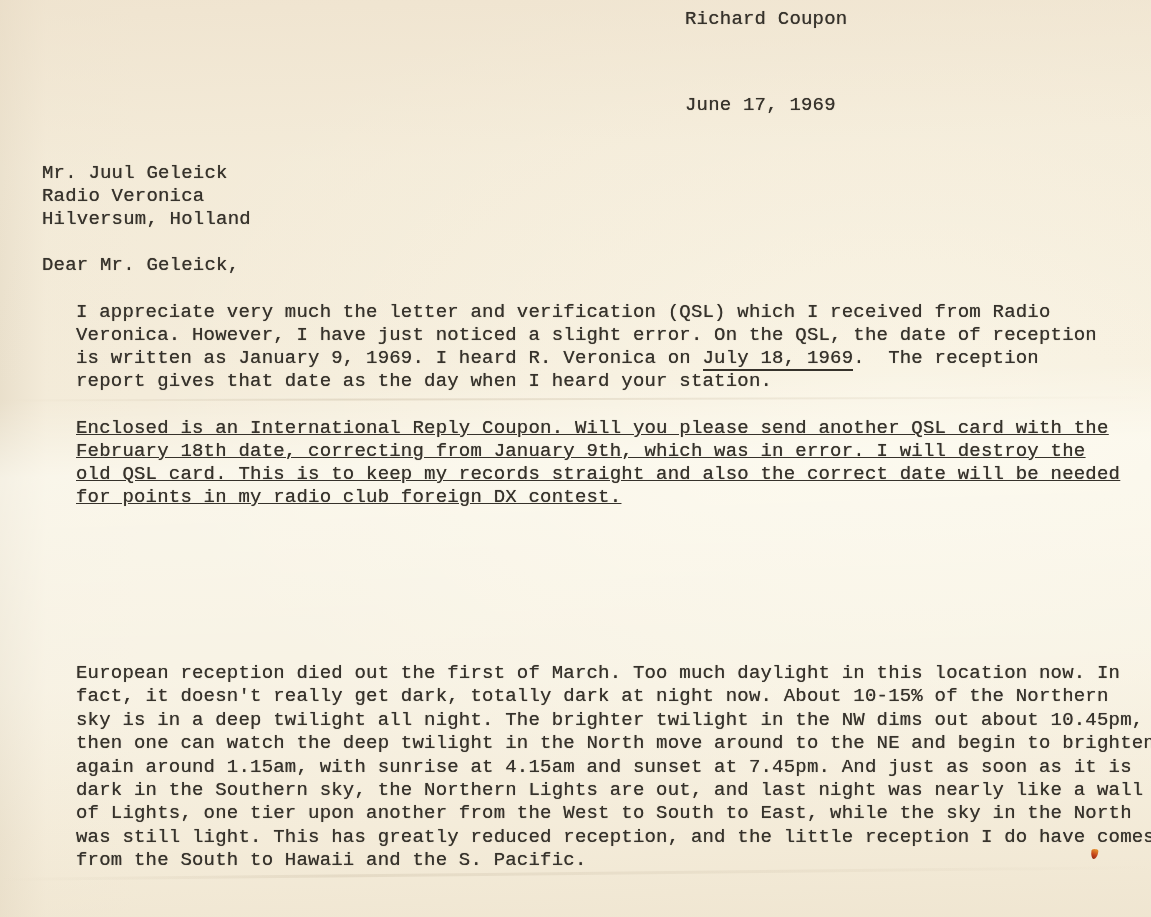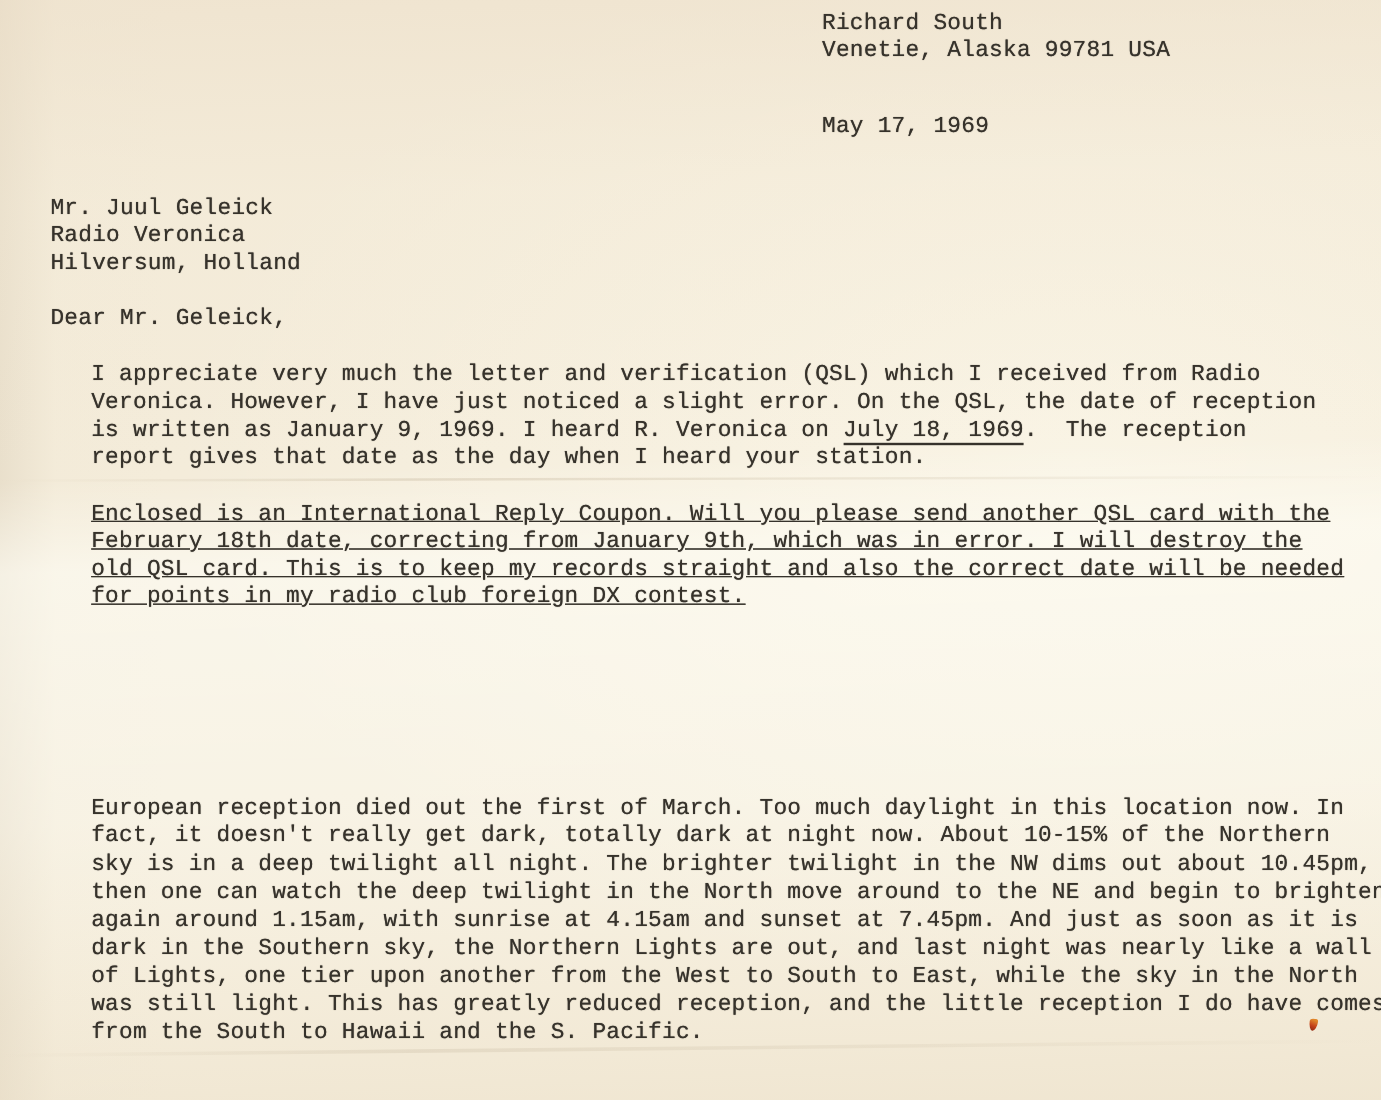--- a/index.html
+++ b/index.html
@@ -69,23 +69,23 @@
   }
 </style>
 </head>
 <body>
 
 <div class="page">
 
   <div class="crease crease-mid"></div>
   <div class="crease crease-lower"></div>
 
-  <div class="txt" style="left:685px; top:8px;"><span>Richard South</span><br><span>Venetie, Alaska 99781 USA</span></div>
+  <div class="txt" style="left:685px; top:8px;"><span>Richard Coupon</span><br></div>
 
-  <div class="txt" style="left:685px; top:94px;">May 17, 1969</div>
+  <div class="txt" style="left:685px; top:94px;">June 17, 1969</div>
 
   <div class="txt" style="left:42px; top:162px;">Mr. Juul Geleick
 Radio Veronica
 Hilversum, Holland</div>
 
   <div class="txt" style="left:42px; top:254px;">Dear Mr. Geleick,</div>
 
   <div class="txt para" style="left:40px; top:301px;"><span>I appreciate very much the letter and verification (QSL) which I received from Radio
 Veronica. However, I have just noticed a slight error. On the QSL, the date of reception
 is written as January 9, 1969. I heard R. Veronica on </span><span class="underline">July 18, 1969</span><span>.  The reception

